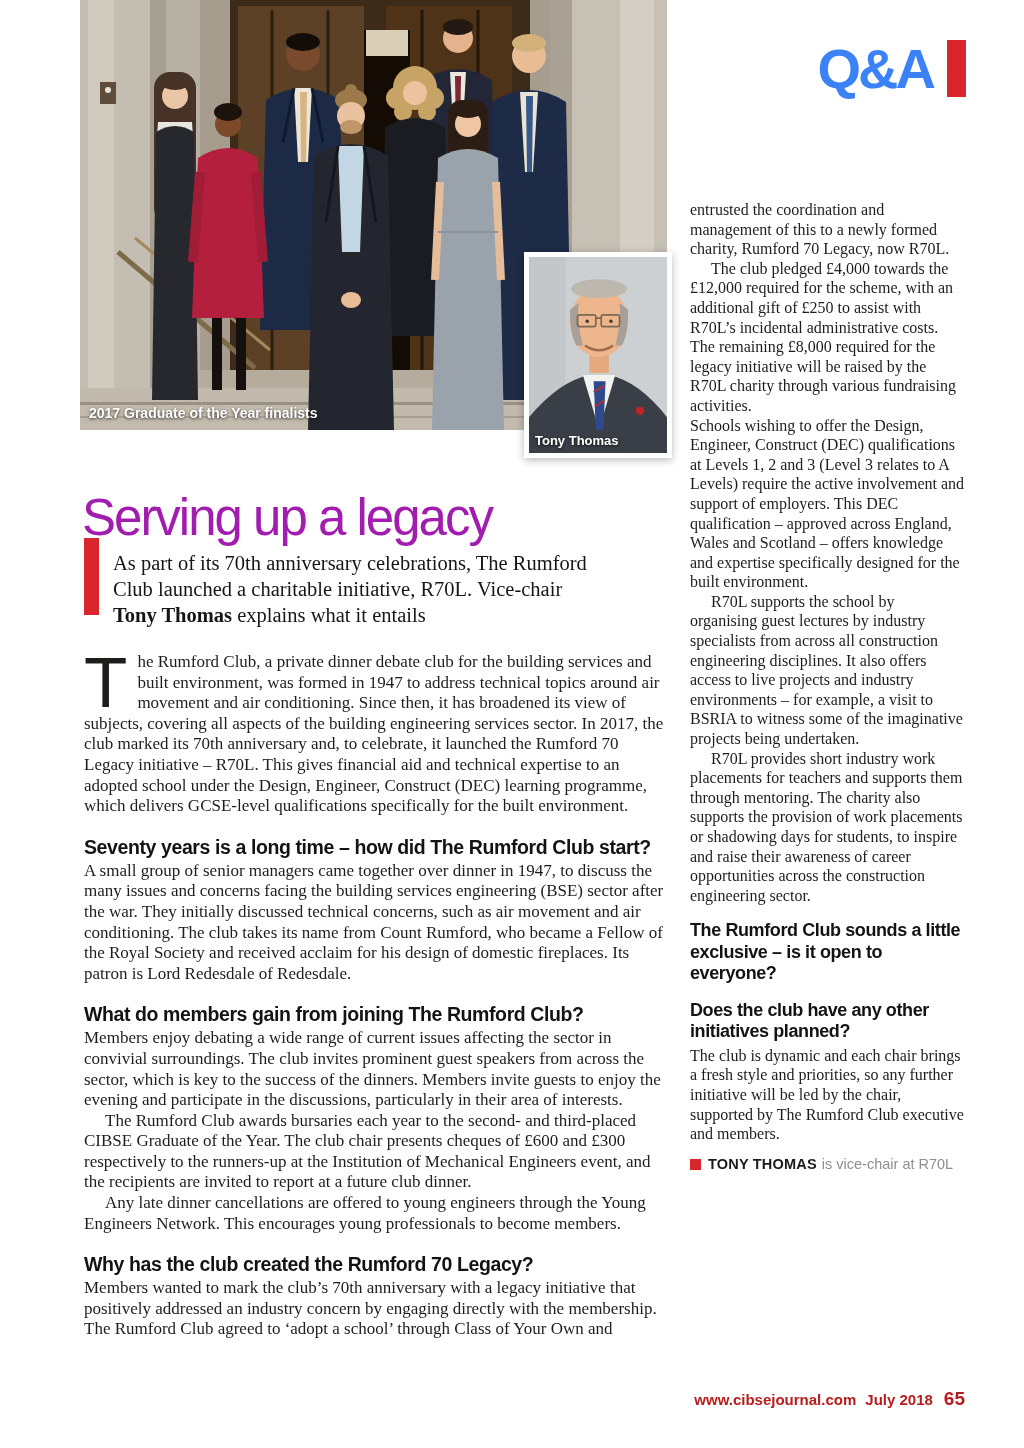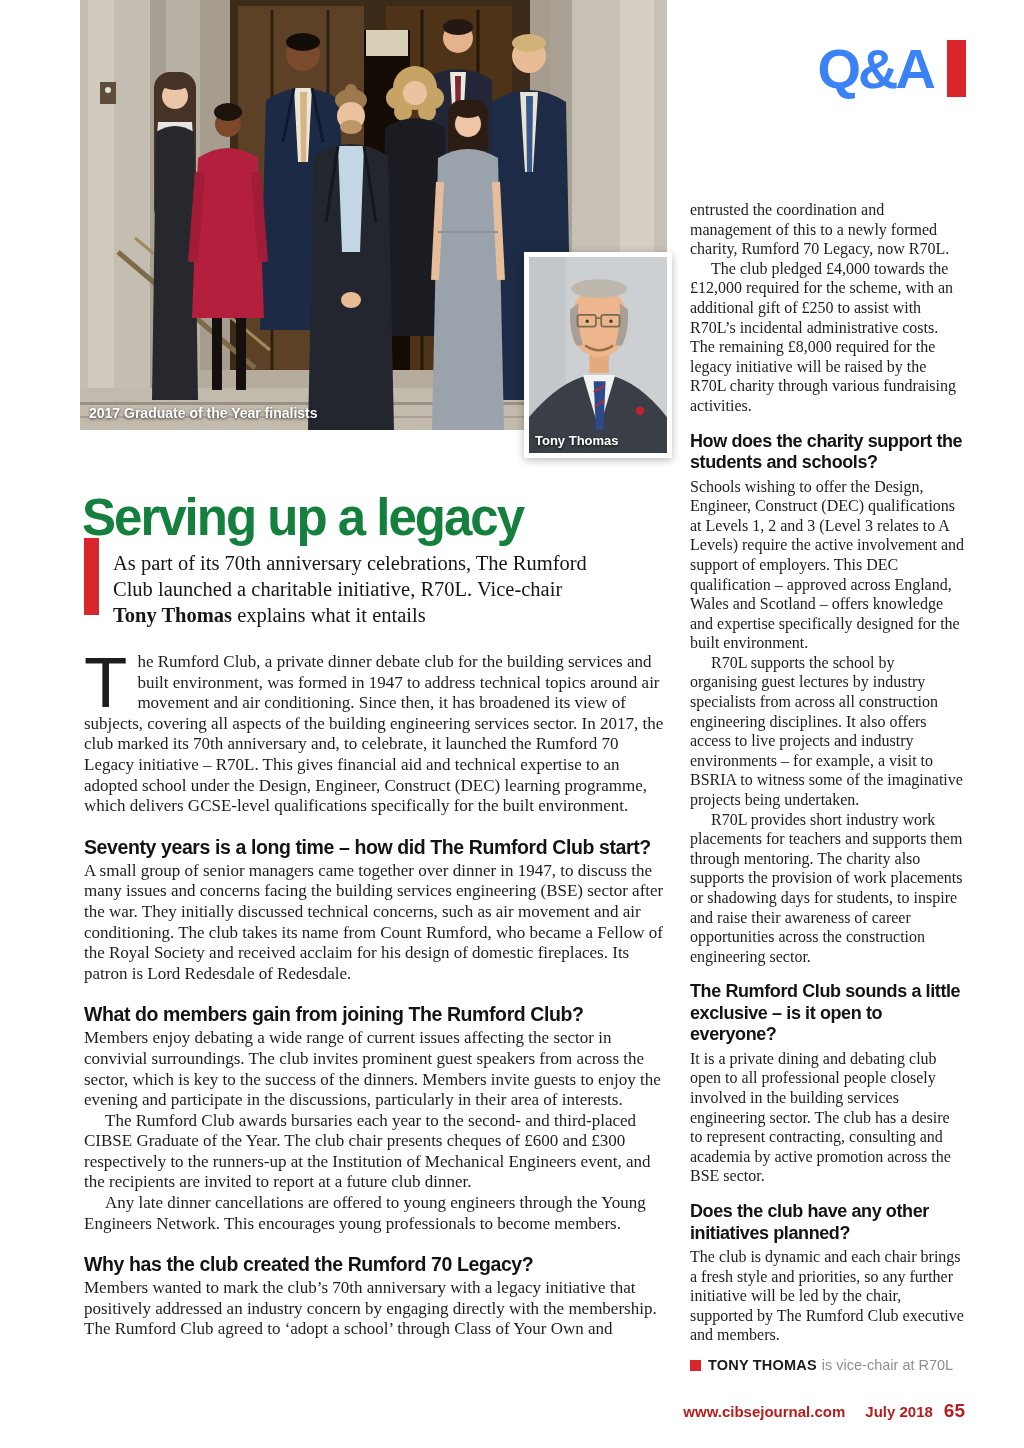--- a/index.html
+++ b/index.html
@@ -20,22 +20,22 @@
         text-shadow:0 1px 3px rgba(0,0,0,.8);}
 
   
   .qa-badge{position:absolute;top:40px;right:58px;display:flex;align-items:flex-start;}
   .qa-badge .qa-text{font-family:"Liberation Sans",sans-serif;font-weight:bold;
         font-size:56px;line-height:57px;letter-spacing:-3px;color:#3b82f6;}
   .qa-badge .qa-bar{width:19px;height:57px;background:#d8262c;margin-left:14px;}
 
   
   .headline{position:absolute;left:82px;top:456px;width:590px;
-        font-family:"Liberation Sans",sans-serif;font-weight:bold;font-size:51px;
-        letter-spacing:-2px;color:#15803d;line-height:56px;}
+        font-family:"Liberation Sans",sans-serif;font-weight:normal;font-size:51px;
+        letter-spacing:-2px;color:#a21caf;line-height:56px;}
   .standfirst{position:absolute;left:84px;top:538px;display:flex;}
   .standfirst .sf-bar{width:15px;height:77px;background:#d8262c;flex:none;}
   .standfirst .sf-text{margin-left:14px;font-size:20.5px;line-height:26px;width:480px;color:#161616;margin-top:12px;}
   .sf-name{font-weight:bold;}
 
   
   .leftcol{position:absolute;left:84px;top:652px;width:583px;font-size:17px;line-height:20.6px;}
   .leftcol p{margin:0;}
   .rightcol{position:absolute;left:690px;top:200px;width:275px;font-size:16px;line-height:19.6px;}
   .rightcol p{margin:0;}
@@ -49,22 +49,22 @@
 
   
   .byline{display:flex;align-items:center;margin-top:11px;
         font-family:"Liberation Sans",sans-serif;font-size:14.5px;}
   .byline .sq{width:11px;height:11px;background:#d8262c;margin-right:7px;flex:none;}
   .byline .nm{font-weight:bold;color:#1a1a1a;margin-right:5px;letter-spacing:.2px;}
   .byline .rl{color:#8f8f8f;}
   .footer{position:absolute;top:1388px;right:59px;display:flex;align-items:baseline;
         font-family:"Liberation Sans",sans-serif;font-weight:bold;color:#b91c1c;}
   .footer .f-url{font-size:15px;}
-  .footer .f-date{font-size:15px;margin-left:20px;}
-  .footer .f-page{font-size:19px;margin-left:11px;margin-top:12px;}
+  .footer .f-date{font-size:15px;margin-left:9px;}
+  .footer .f-page{font-size:19px;margin-left:11px;}
 </style>
 </head>
 <body>
 
 <div class="page">
 
   <div class="photo-main">
     <svg viewBox="0 0 587 430" preserveAspectRatio="none">
       <rect width="587" height="430" fill="#b3ab9e"></rect>
       <rect x="120" y="0" width="350" height="410" fill="#a69d8e"></rect>
@@ -227,27 +227,25 @@
     <p class="ind">Any late dinner cancellations are offered to young engineers through the Young Engineers Network. This encourages young professionals to become members.</p>
 
     <h2 class="qhead">Why has the club created the Rumford 70 Legacy?</h2>
     <p>Members wanted to mark the club’s 70th anniversary with a legacy initiative that positively addressed an industry concern by engaging directly with the membership. The Rumford Club agreed to ‘adopt a school’ through Class of Your Own and</p>
   </div>
 
   <div class="rightcol">
     <p>entrusted the coordination and management of this to a newly formed charity, Rumford 70 Legacy, now R70L.</p>
     <p class="ind">The club pledged £4,000 towards the £12,000 required for the scheme, with an additional gift of £250 to assist with R70L’s incidental administrative costs. The remaining £8,000 required for the legacy initiative will be raised by the R70L charity through various fundraising activities.</p>
 
-    <h2 class="qhead">How does the charity support the students and schools?</h2>
     <p>Schools wishing to offer the Design, Engineer, Construct (DEC) qualifications at Levels 1, 2 and 3 (Level 3 relates to A Levels) require the active involvement and support of employers. This DEC qualification – approved across England, Wales and Scotland – offers knowledge and expertise specifically designed for the built environment.</p>
     <p class="ind">R70L supports the school by organising guest lectures by industry specialists from across all construction engineering disciplines. It also offers access to live projects and industry environments – for example, a visit to BSRIA to witness some of the imaginative projects being undertaken.</p>
     <p class="ind">R70L provides short industry work placements for teachers and supports them through mentoring. The charity also supports the provision of work placements or shadowing days for students, to inspire and raise their awareness of career opportunities across the construction engineering sector.</p>
 
     <h2 class="qhead">The Rumford Club sounds a little exclusive – is it open to everyone?</h2>
-    <p>It is a private dining and debating club open to all professional people closely involved in the building services engineering sector. The club has a desire to represent contracting, consulting and academia by active promotion across the BSE sector.</p>
 
     <h2 class="qhead">Does the club have any other initiatives planned?</h2>
     <p>The club is dynamic and each chair brings a fresh style and priorities, so any further initiative will be led by the chair, supported by The Rumford Club executive and members.</p>
 
     <div class="byline">
       <span class="sq"></span>
       <span class="nm">TONY THOMAS</span>
       <span class="rl">is vice-chair at R70L</span>
     </div>
   </div>

